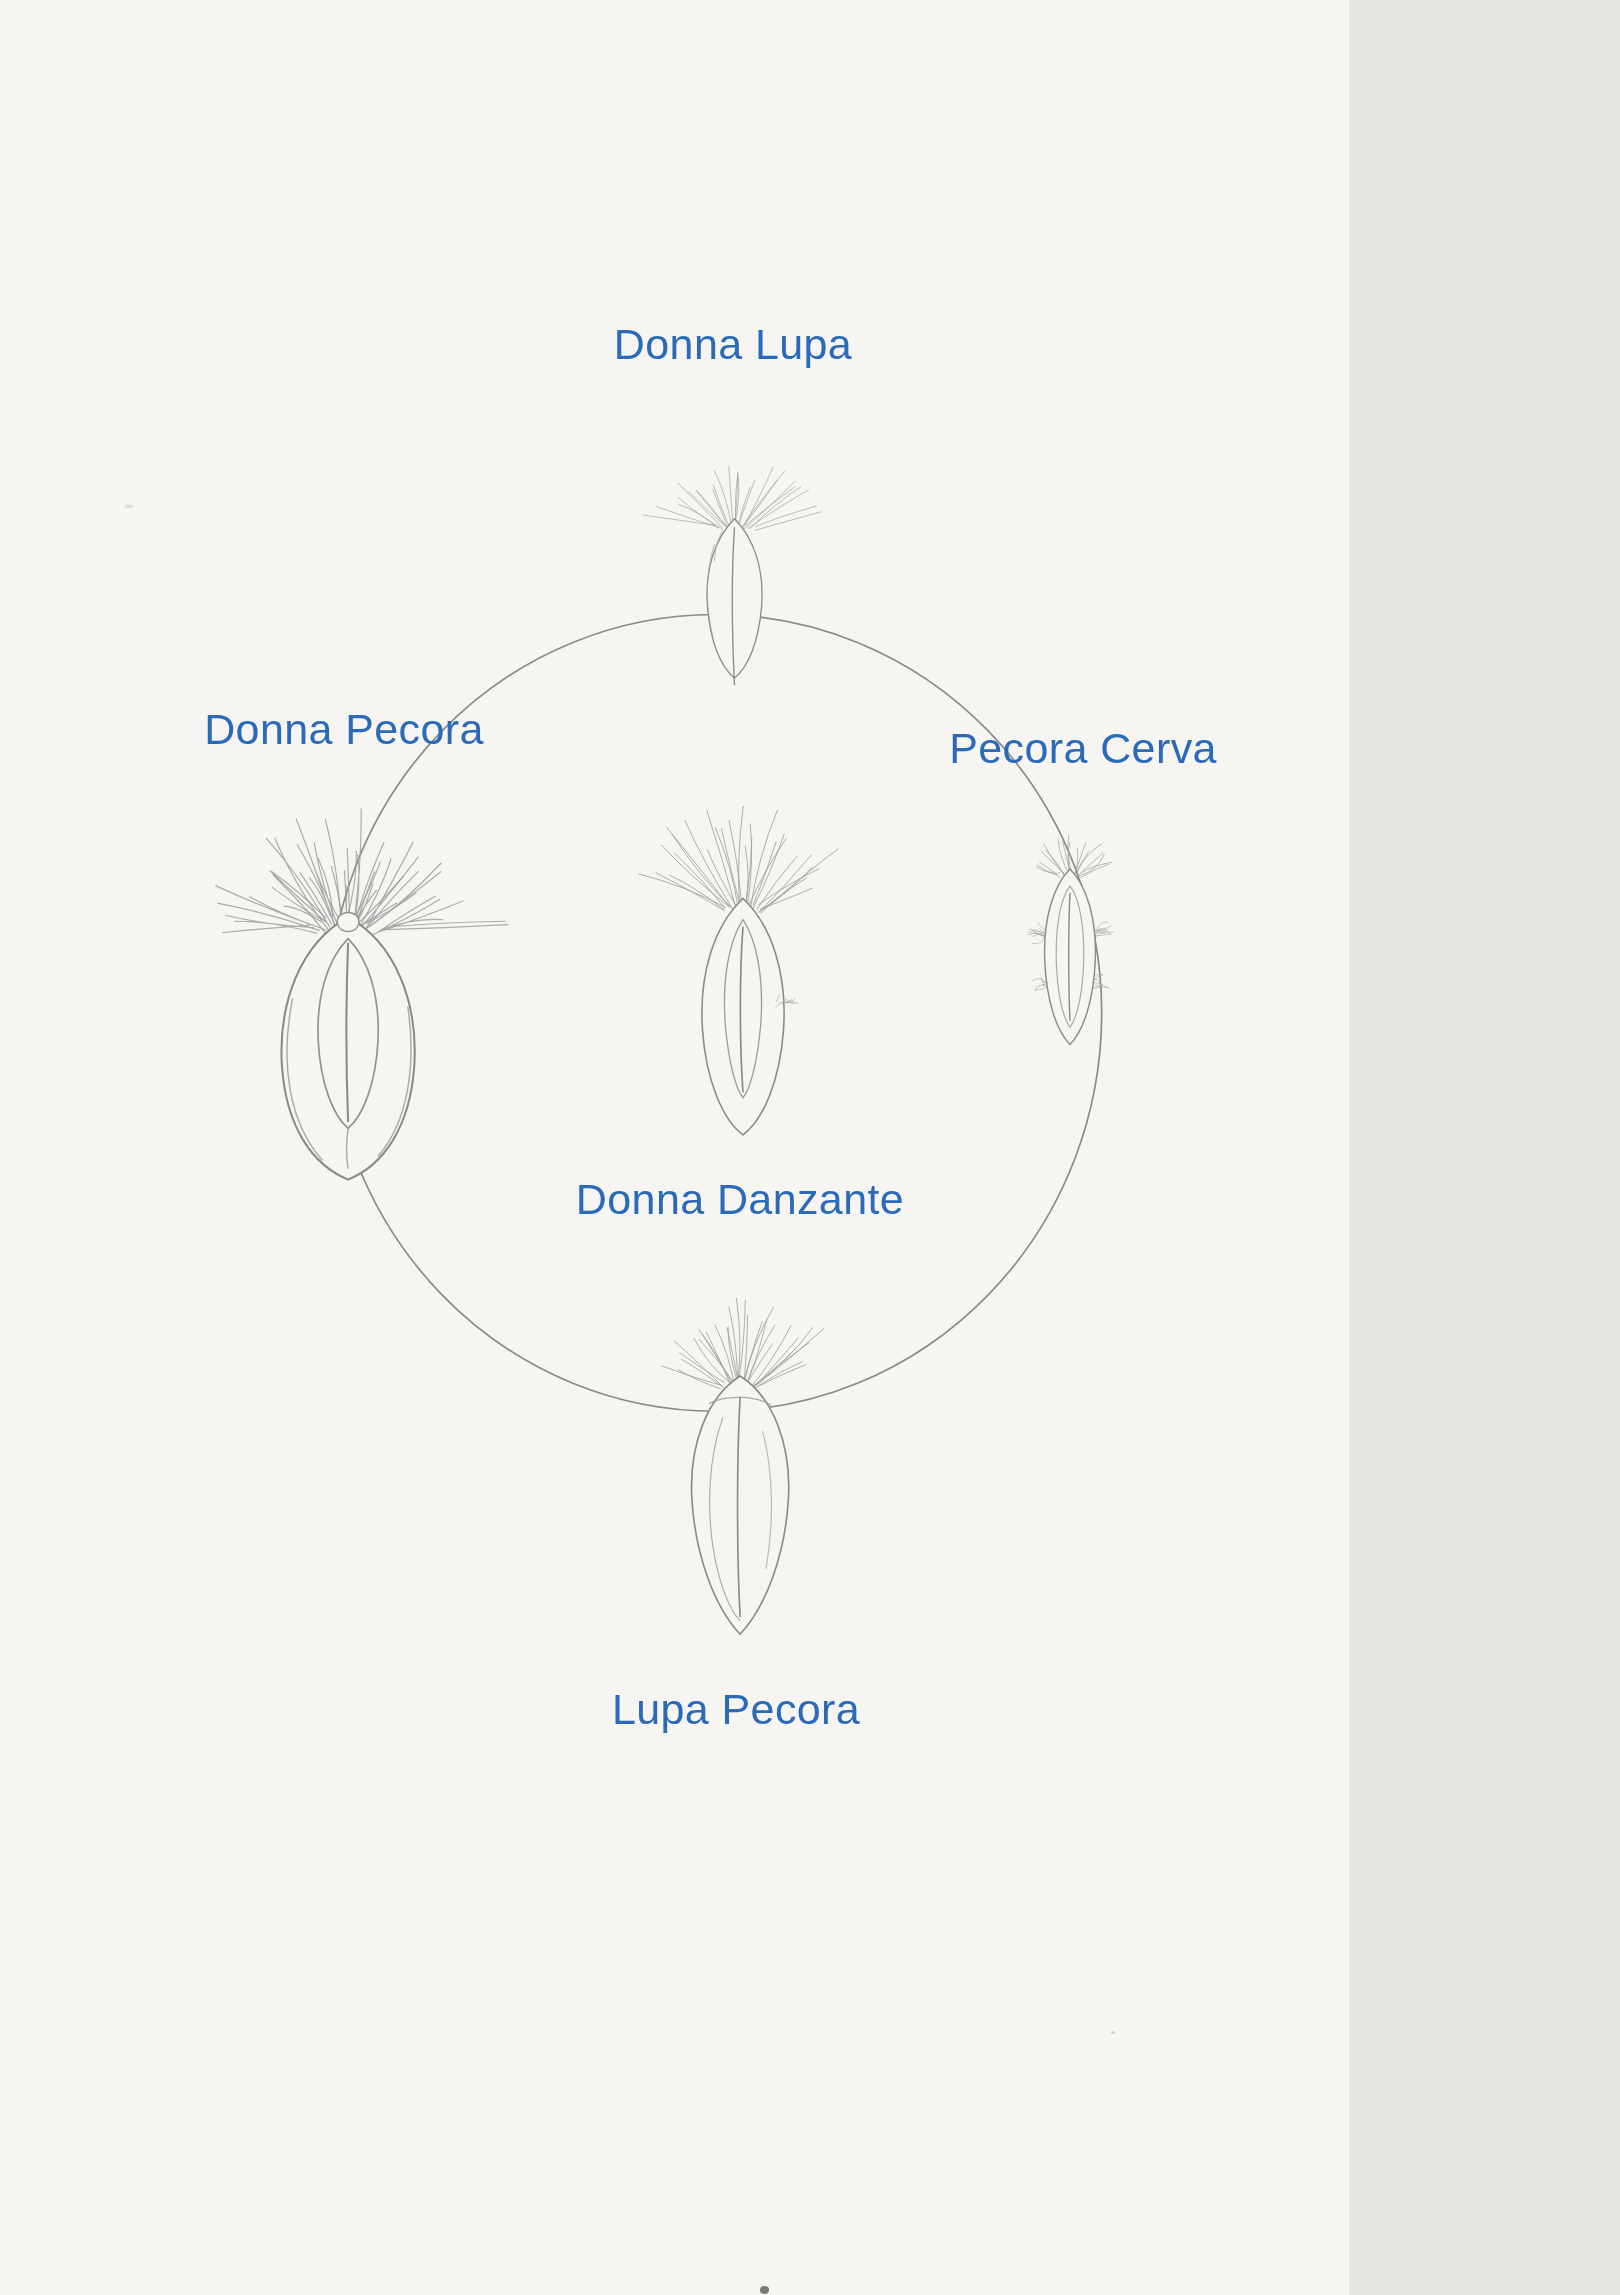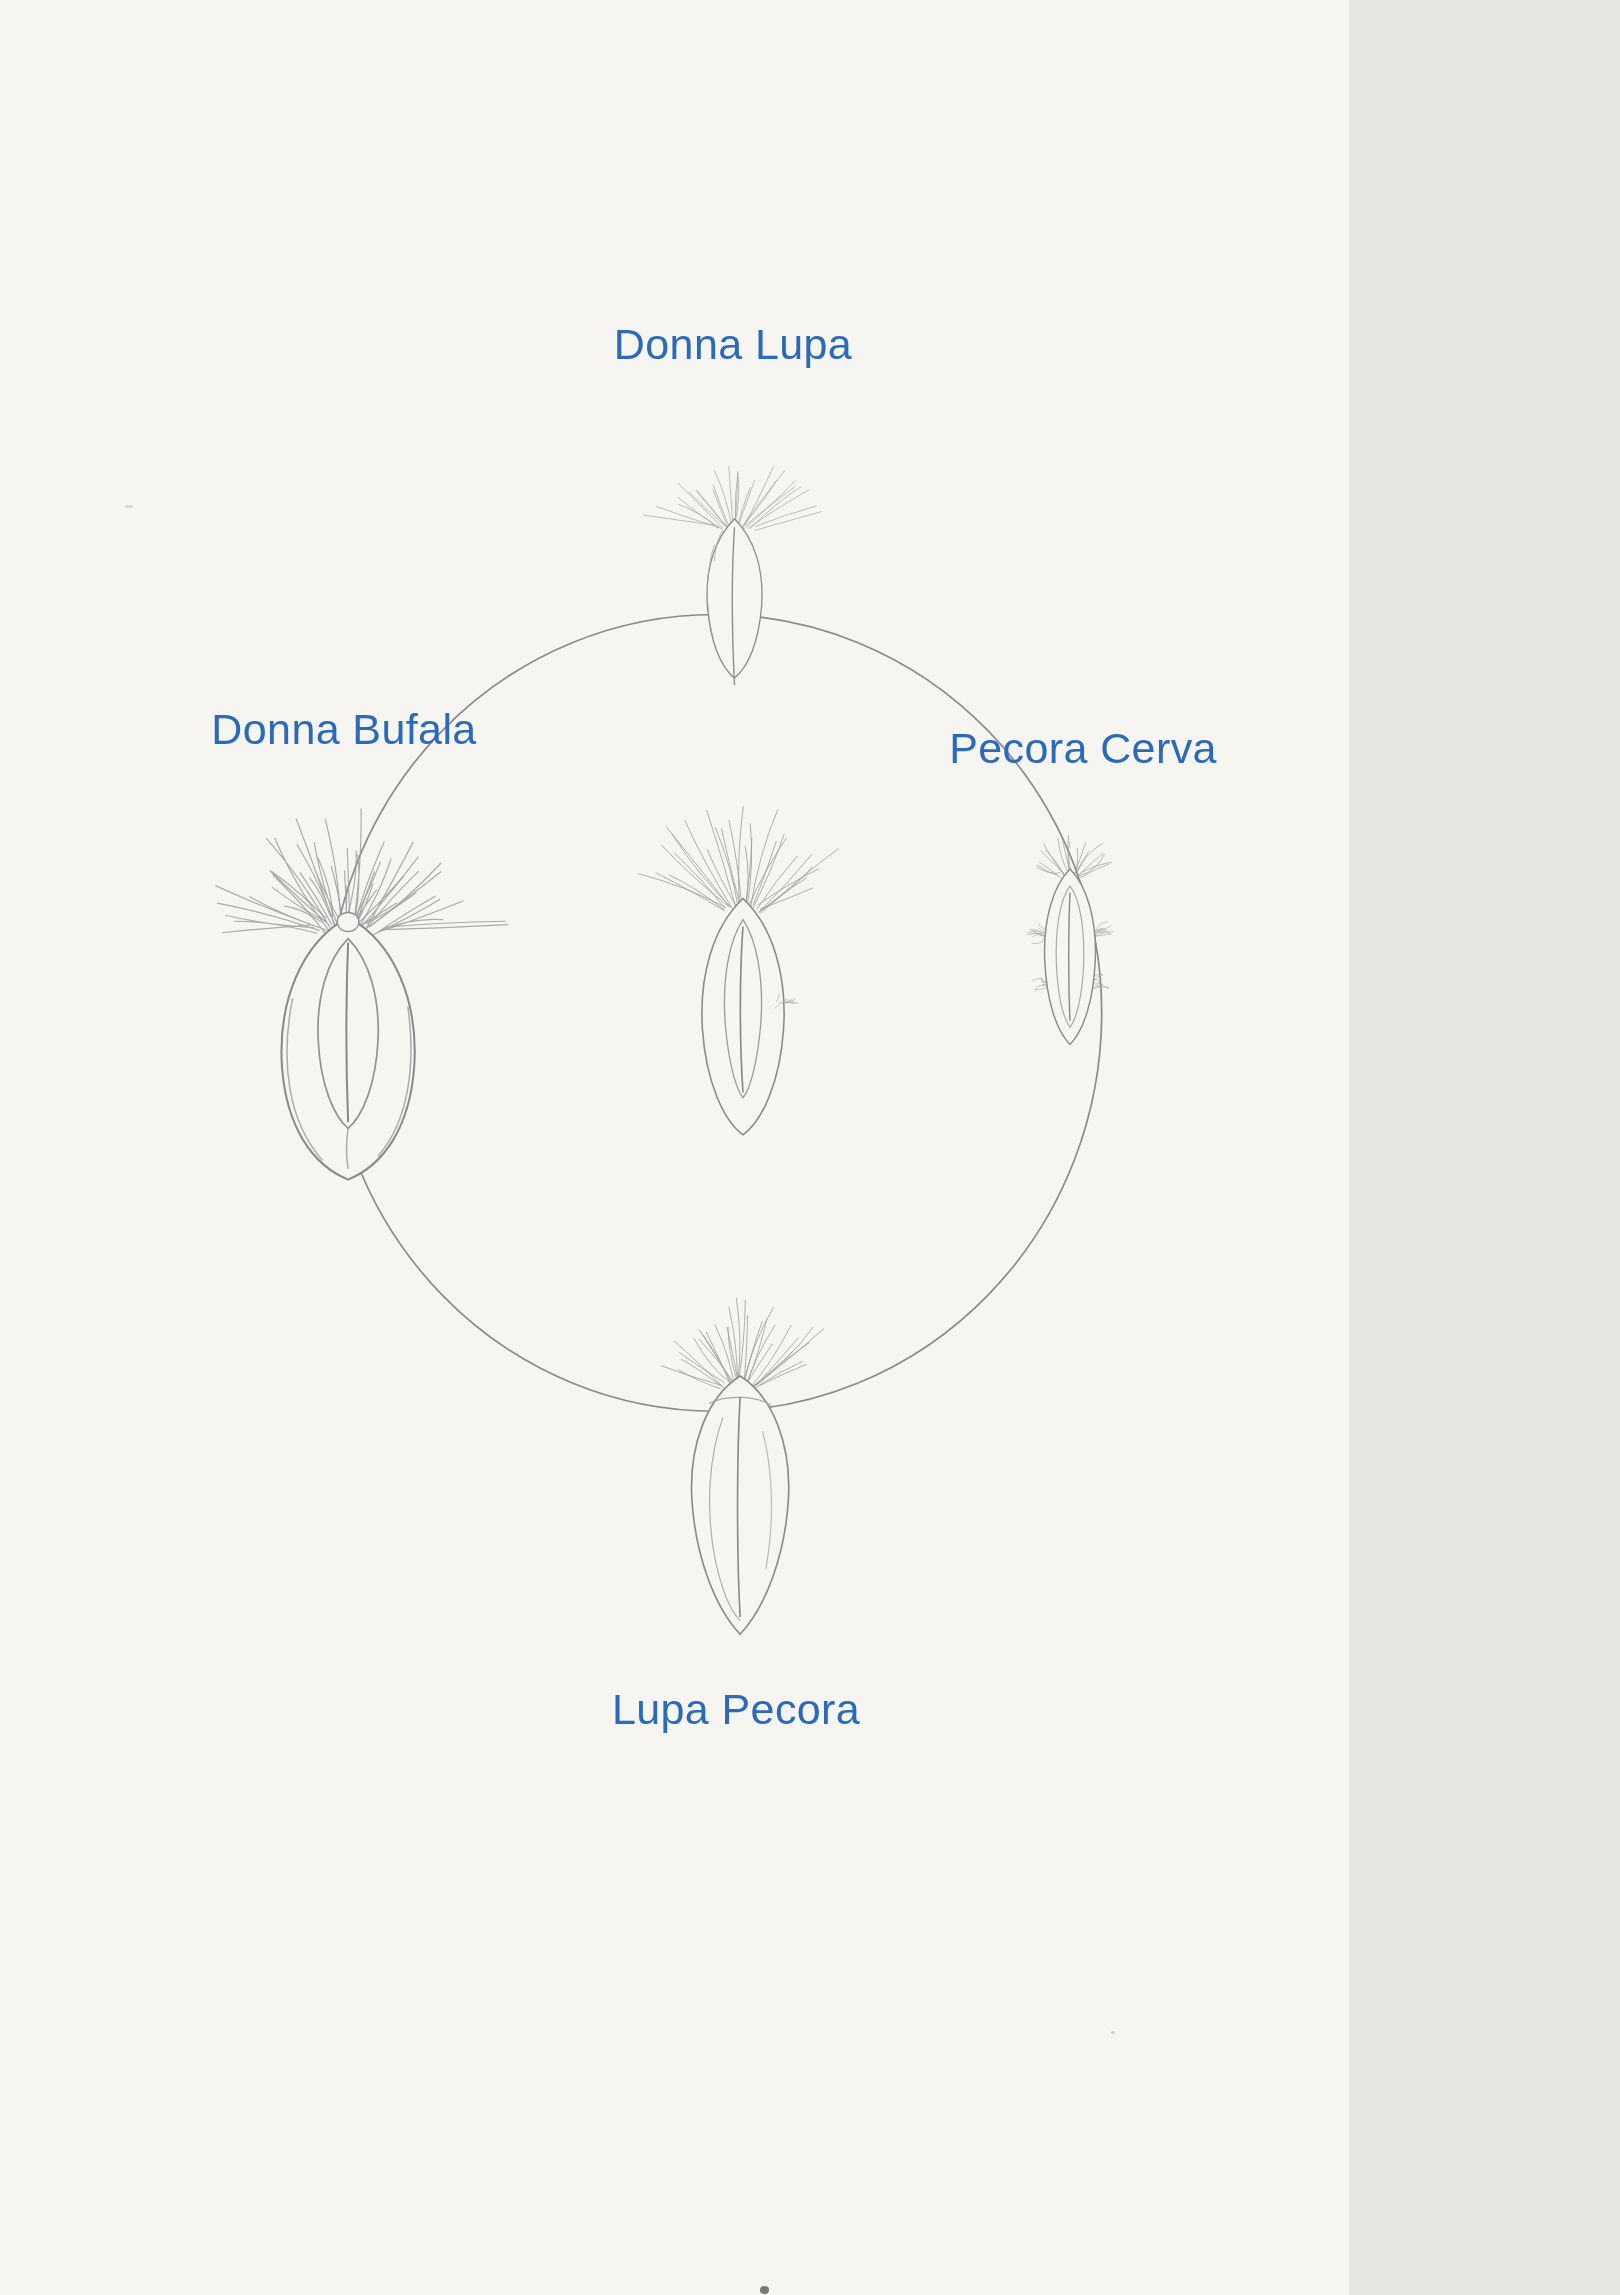--- a/index.html
+++ b/index.html
@@ -96,22 +96,23 @@
         <path d="M46.1,51.4 Q29.2,46.8 11.1,40.0 M45.8,53.5 Q30.9,48.3 20.9,42.2 M47.0,52.4 Q31.5,41.0 22.8,36.2 M48.1,49.8 Q36.7,43.1 21.7,32.3 M48.9,54.3 Q32.0,37.2 18.6,25.6 M51.6,50.2 Q38.8,40.5 30.1,23.9 M53.0,50.0 Q45.7,39.0 35.0,21.7 M53.6,50.6 Q46.1,38.6 33.0,24.5 M51.7,51.7 Q46.0,38.2 37.3,20.3 M53.0,53.0 Q44.6,33.7 32.9,18.9 M54.1,54.3 Q51.4,35.1 42.3,16.1 M56.0,50.6 Q52.6,31.7 49.3,17.7 M55.6,51.5 Q55.3,26.2 50.4,5.8 M55.9,51.4 Q49.8,31.3 50.0,17.3 M55.5,50.4 Q58.6,26.6 54.8,0.5 M55.6,52.2 Q59.7,27.2 60.0,1.7 M59.3,50.7 Q61.1,30.0 61.4,10.5 M58.6,53.1 Q63.6,30.8 69.9,14.2 M60.9,50.7 Q67.8,33.1 72.5,13.0 M60.0,52.7 Q66.2,33.7 77.3,16.3 M58.8,50.7 Q64.7,25.7 76.5,5.9 M61.7,54.3 Q75.3,38.5 86.7,16.4 M60.8,50.3 Q68.3,38.3 75.8,27.2 M63.9,53.8 Q78.6,38.3 91.0,23.6 M63.3,53.0 Q77.2,42.1 87.6,31.7 M63.8,52.5 Q84.7,37.8 99.3,17.7 M66.4,51.5 Q87.8,34.4 105.8,18.3 M64.0,53.0 Q79.0,39.2 97.2,26.5 M65.9,52.8 Q79.1,45.9 95.4,39.2 M68.0,51.5 Q79.6,43.6 93.3,37.5 "></path>
       </g>
     <path d="M57,46 C38,58 27,86 29,118 C31,150 42,180 57,196 C72,180 83,150 85,118 C87,86 76,58 57,46 Z" fill="#f6f5f2" stroke="#8a8a8a" stroke-width="0.95"></path>
     <path d="M39,62 C48,57 66,57 75,63" fill="none" stroke="#9a9a9a" stroke-width="0.7" opacity="0.85"></path>
     <path d="M47,70 C39,92 37,122 42,150 C46,170 51,182 57,188" fill="none" stroke="#9e9e9e" stroke-width="0.7" opacity="0.8"></path>
     <path d="M70,78 C76,100 77,130 72,158" fill="none" stroke="#a3a3a3" stroke-width="0.7" opacity="0.7"></path>
     <path d="M57,58 C55,95 55,150 57,186" fill="none" stroke="#8a8a8a" stroke-width="0.95"></path>
   </svg>
 
   <div class="node-label" style="left:733px;top:344px">Donna Lupa</div>
-  <div class="node-label" style="left:344px;top:729px">Donna Bufala</div>
+  <div class="node-label" style="left:344px;top:729px">Donna Pecora</div>
   <div class="node-label" style="left:1083px;top:748px">Pecora Cerva</div>
+  <div class="node-label" style="left:740px;top:1199px">Donna Danzante</div>
   <div class="node-label" style="left:736px;top:1709px">Lupa Pecora</div>
 
   <span class="speck" style="left:1553px;top:63px;width:2.5px;height:9.3px;border-radius:1.7px;transform:rotate(18deg);opacity:.6"></span>
   <span class="speck" style="left:1415px;top:1325px;width:5px;height:5px;opacity:.55"></span>
   <span class="speck" style="left:1111px;top:2031px;width:4.2px;height:3.4px;opacity:.35"></span>
   <span class="speck" style="left:125px;top:505px;width:7.6px;height:2.5px;border-radius:1.7px;opacity:.25"></span>
   <span class="speck" style="left:760px;top:2286px;width:9.3px;height:7.6px;background:#5a5a5a;opacity:.8"></span>
 </div>
 
 

